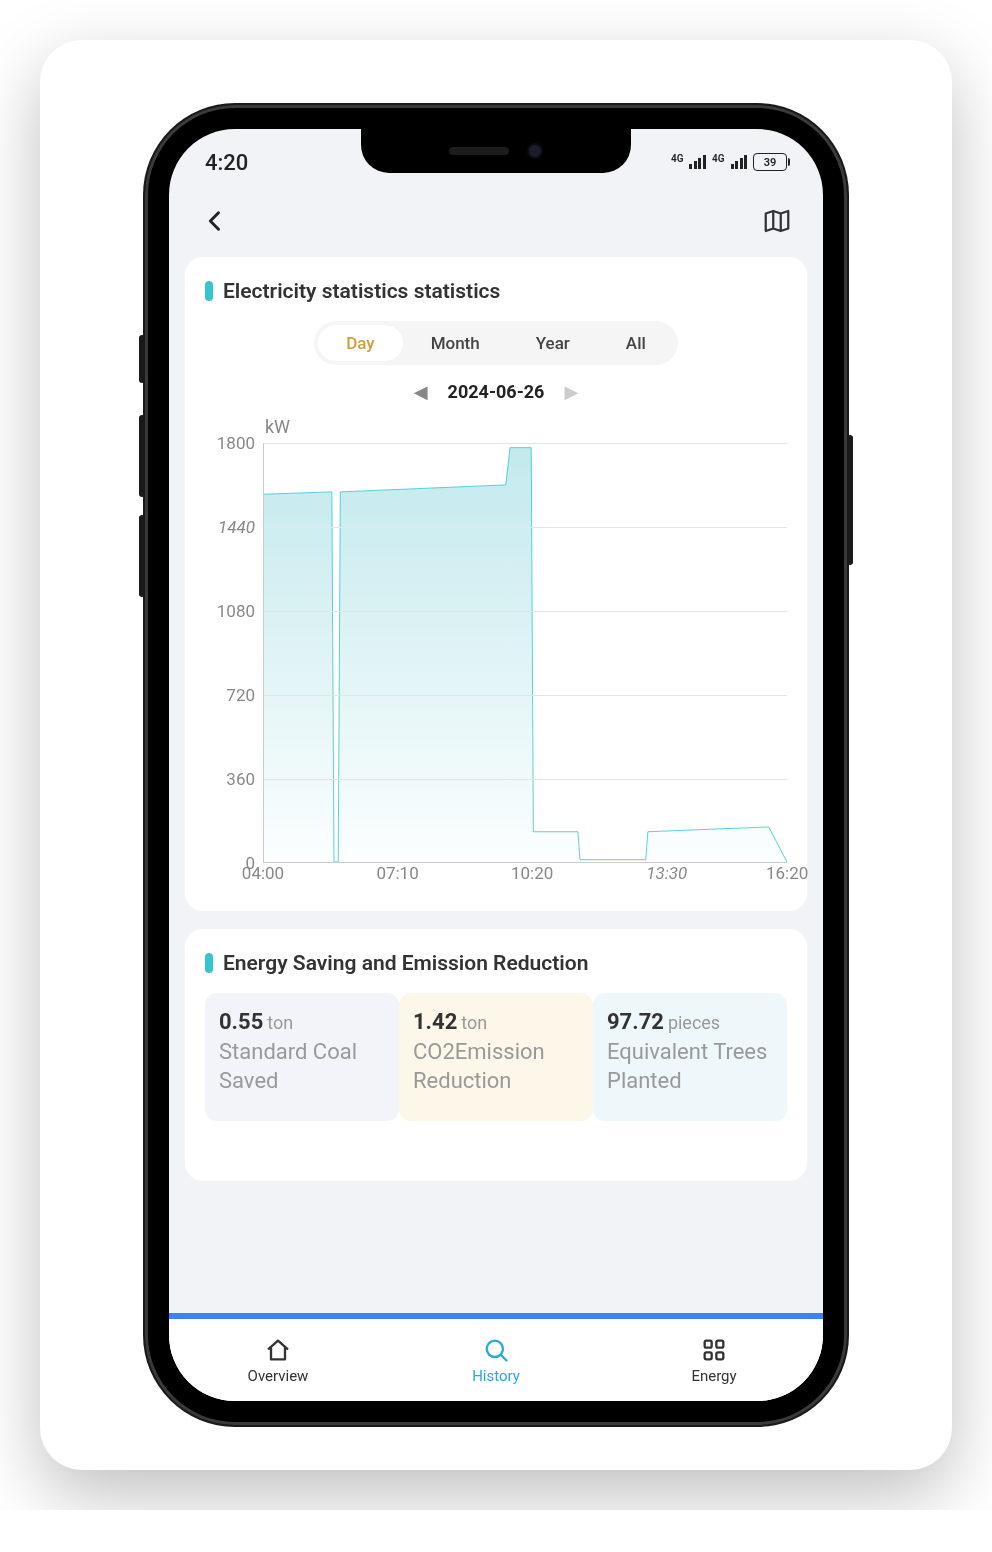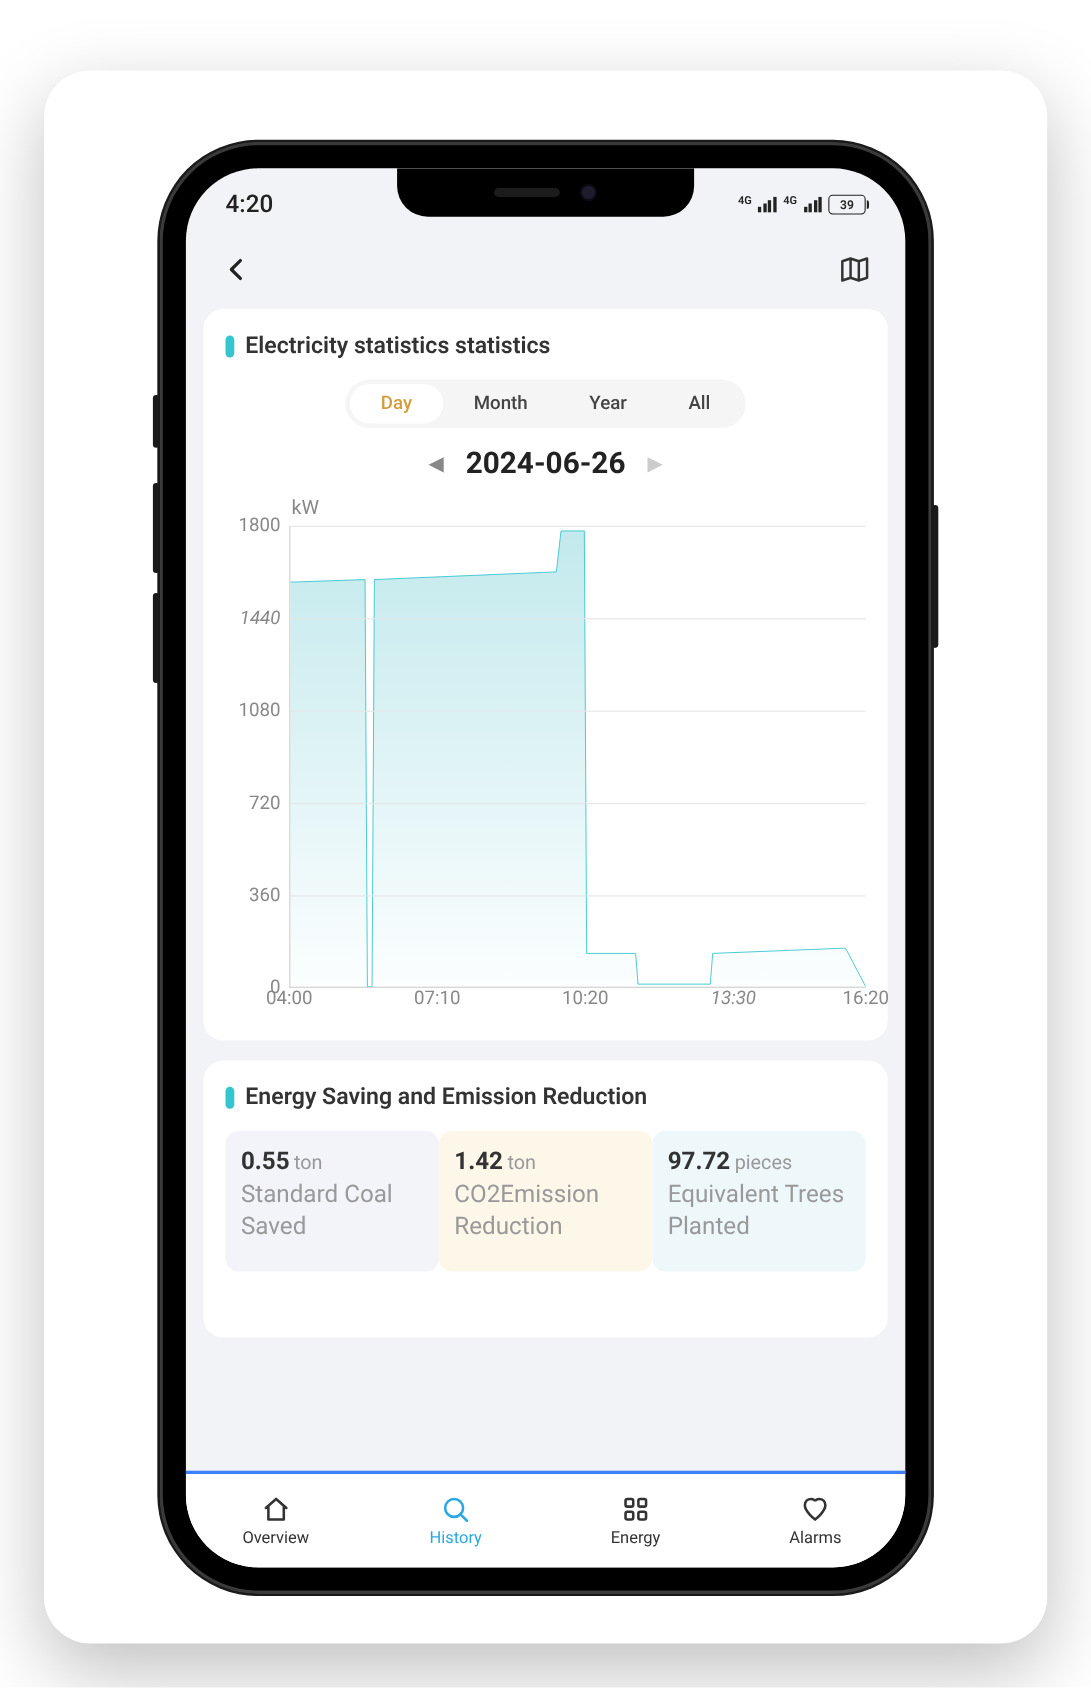--- a/index.html
+++ b/index.html
@@ -1,17 +1,17 @@
 <!DOCTYPE html>
 <html><head>
 <meta charset="utf-8">
 <style>
   * { box-sizing: border-box; margin: 0; padding: 0; font-family: -apple-system, BlinkMacSystemFont, "Segoe UI", Roboto, sans-serif; }
   body { background: #fff; display: flex; justify-content: center; align-items: flex-start; padding: 40px; }
-  .outer-card { width: 916px; background: #fff; border-radius: 42px; box-shadow: 0 25px 70px rgba(0,0,0,0.25); padding: 65px 105px 45px 105px; margin-top: 24px; }
+  .outer-card { width: 916px; background: #fff; border-radius: 42px; box-shadow: 0 25px 70px rgba(0,0,0,0.25); padding: 65px 105px 45px 105px; }
   .phone-frame { width: 702px; height: 1320px; background: #000; border-radius: 90px; padding: 18px; position: relative; box-shadow: inset 0 0 0 3px #3a3a3a, 0 0 0 2px #1a1a1a; }
   .phone-inner { width: 100%; height: 100%; background: #000; border-radius: 72px; padding: 6px; }
   .screen { width: 100%; height: 100%; background: #f2f3f6; border-radius: 66px; overflow: hidden; position: relative; display: flex; flex-direction: column; }
   .notch { position: absolute; top: 0; left: 50%; transform: translateX(-50%); width: 270px; height: 44px; background: #000; border-radius: 0 0 28px 28px; z-index: 30; display: flex; align-items: center; justify-content: center; }
   .notch::before { content: ""; width: 60px; height: 8px; background: #1c1c1c; border-radius: 4px; margin-right: 18px; }
   .notch::after { content: ""; width: 12px; height: 12px; background: #1c1c2c; border-radius: 50%; border: 2px solid #0a0a12; }
   .side-btn { position: absolute; background: #1a1a1a; border-radius: 3px; }
   .sb-left { left: -6px; width: 6px; }
   .sb-right { right: -6px; width: 6px; }
 
@@ -29,21 +29,21 @@
   .card { background: #fff; border-radius: 18px; padding: 22px 20px; }
   .card-title { display: flex; align-items: center; gap: 10px; font-size: 21px; font-weight: 600; color: #333; margin-bottom: 18px; }
   .title-pill { width: 8px; height: 20px; background: #34c5cf; border-radius: 4px; }
 
   .seg-outer { display: flex; justify-content: center; margin-bottom: 16px; }
   .seg { background: #f5f5f6; border-radius: 24px; display: flex; padding: 4px; gap: 0; }
   .seg-item { padding: 8px 28px; font-size: 17px; color: #444; border-radius: 20px; font-weight: 500; }
   .seg-item.active { background: #fff; color: #d39c3a; }
 
   .date-row { display: flex; align-items: center; justify-content: center; gap: 20px; margin-bottom: 14px; }
-  .date-row .date { font-size: 27px; font-weight: 700; color: #222; }
+  .date-row .date { font-size: 18px; font-weight: 700; color: #222; }
   .date-arrow { color: #888; font-size: 18px; }
   .date-arrow.dim { color: #ccc; }
 
   .chart-wrap { position: relative; }
   .y-unit { font-size: 18px; color: #888; margin-left: 60px; margin-bottom: 6px; }
   .chart-area { display: flex; }
   .y-axis { width: 58px; position: relative; height: 420px; }
   .y-tick { position: absolute; right: 8px; font-size: 17px; color: #888; transform: translateY(-50%); }
   .plot { flex: 1; height: 420px; position: relative; border-left: 1.5px solid #ccc; border-bottom: 1.5px solid #ccc; }
   .grid-h { position: absolute; left: 0; right: 0; border-top: 1px solid #e5e5e8; }
@@ -52,21 +52,21 @@
 
   .stats-row { display: flex; }
   .stat-card { flex: 1; border-radius: 12px; padding: 16px 14px 26px; }
   .stat-card.c1 { background: #f3f4fa; }
   .stat-card.c2 { background: #fdf7ea; }
   .stat-card.c3 { background: #eef8fa; }
   .stat-val { font-size: 22px; font-weight: 700; color: #333; display: inline; }
   .stat-unit { font-size: 18px; color: #999; margin-left: 4px; }
   .stat-label { font-size: 22px; color: #999; margin-top: 4px; line-height: 1.3; }
 
-  .tab-bar { height: 88px; background: #fff; display: flex; border-top: 3px solid #3b82f6; justify-content: space-between; }
+  .tab-bar { height: 88px; background: #fff; display: flex; border-top: 6px solid #3b82f6; justify-content: space-between; }
   .tab { flex: 1; display: flex; flex-direction: column; align-items: center; justify-content: center; gap: 3px; color: #333; font-size: 15px; }
   .tab.active { color: #2aa9e0; }
   .tab svg { width: 28px; height: 28px; }
 </style>
 </head>
 <body>
 
 <div class="outer-card">
   <div class="phone-frame">
     <span class="side-btn sb-left" style="top:230px;height:48px;"></span>
@@ -207,24 +207,18 @@
             </div>
             <div class="tab">
               <svg viewBox="0 0 24 24">
                 <rect x="4" y="4" width="6" height="6" rx="1.5" stroke="currentColor" stroke-width="2" fill="none"></rect>
                 <rect x="14" y="4" width="6" height="6" rx="1.5" stroke="currentColor" stroke-width="2" fill="none"></rect>
                 <rect x="4" y="14" width="6" height="6" rx="1.5" stroke="currentColor" stroke-width="2" fill="none"></rect>
                 <rect x="14" y="14" width="6" height="6" rx="1.5" stroke="currentColor" stroke-width="2" fill="none"></rect>
               </svg>
               <span>Energy</span>
             </div>
-            <div class="tab">
-              <svg viewBox="0 0 24 24">
-                <path d="M12 20 C12 20 4 14 4 9 C4 6 6 4 9 4 C10.5 4 12 5 12 6 C12 5 13.5 4 15 4 C18 4 20 6 20 9 C20 14 12 20 12 20 Z" stroke="currentColor" stroke-width="2" fill="none"></path>
-              </svg>
-              <span>Alarms</span>
-            </div>
           </div>
 
       </div>
     </div>
   </div>
 </div>
 
 </body></html>

